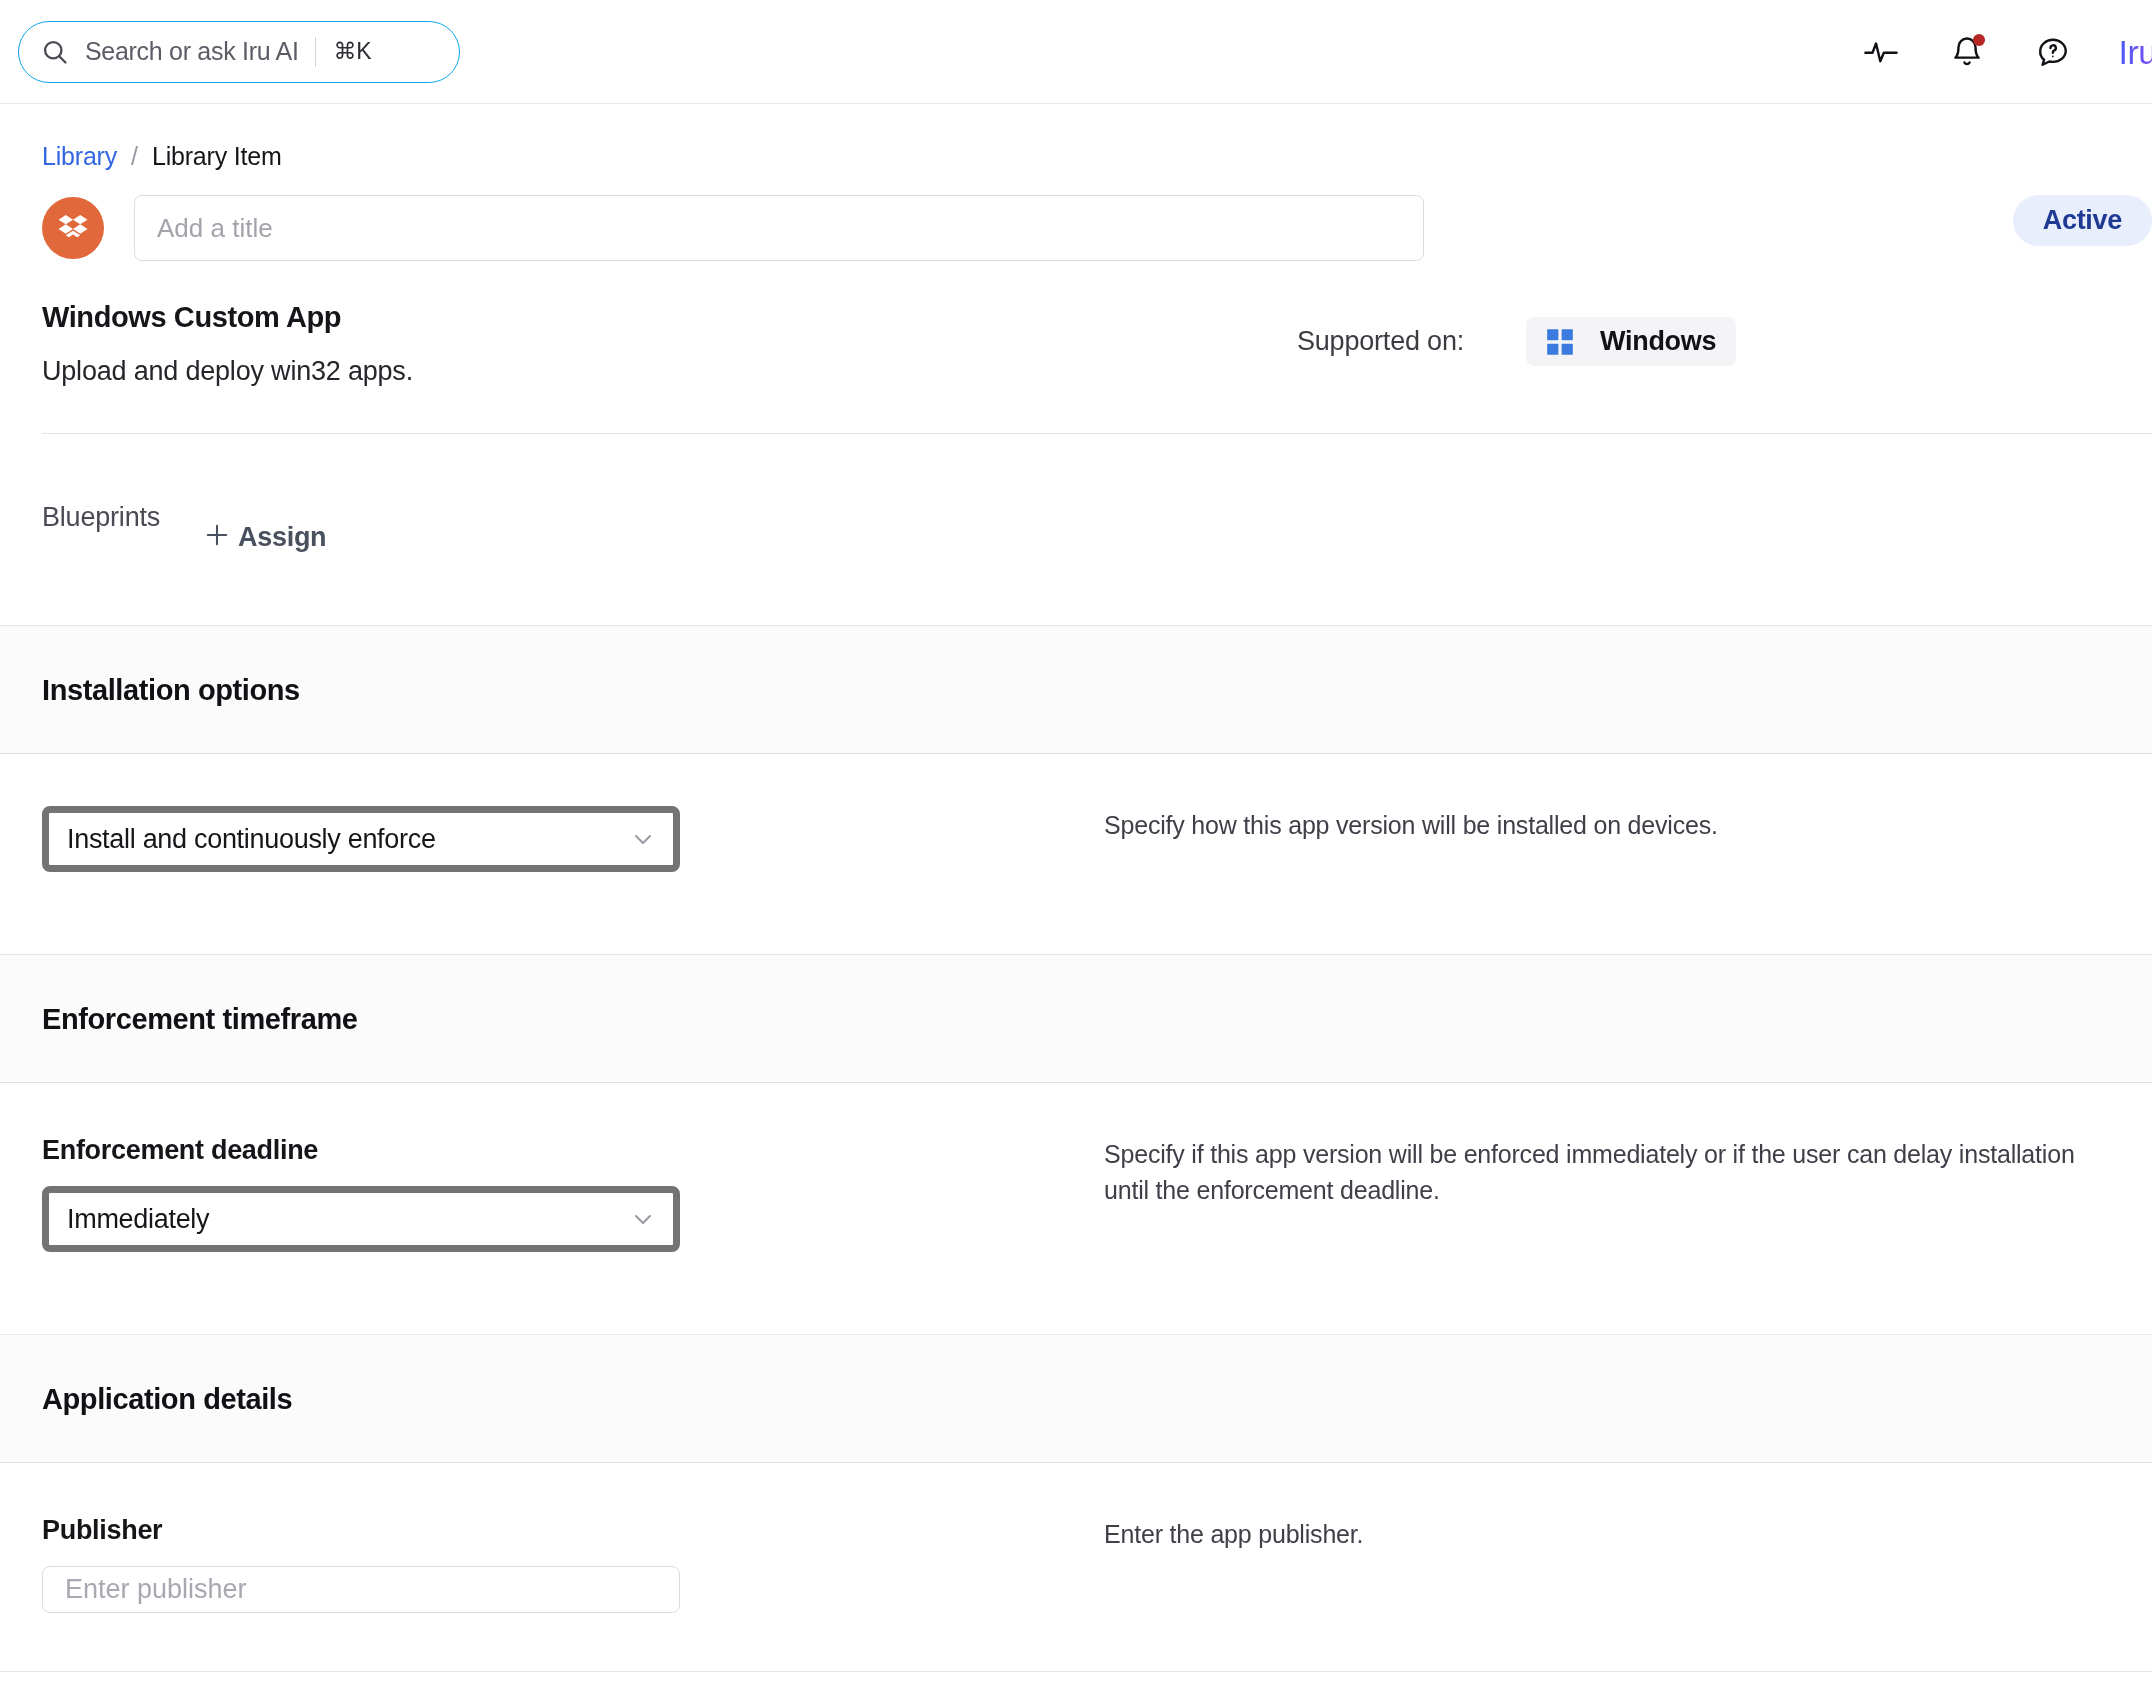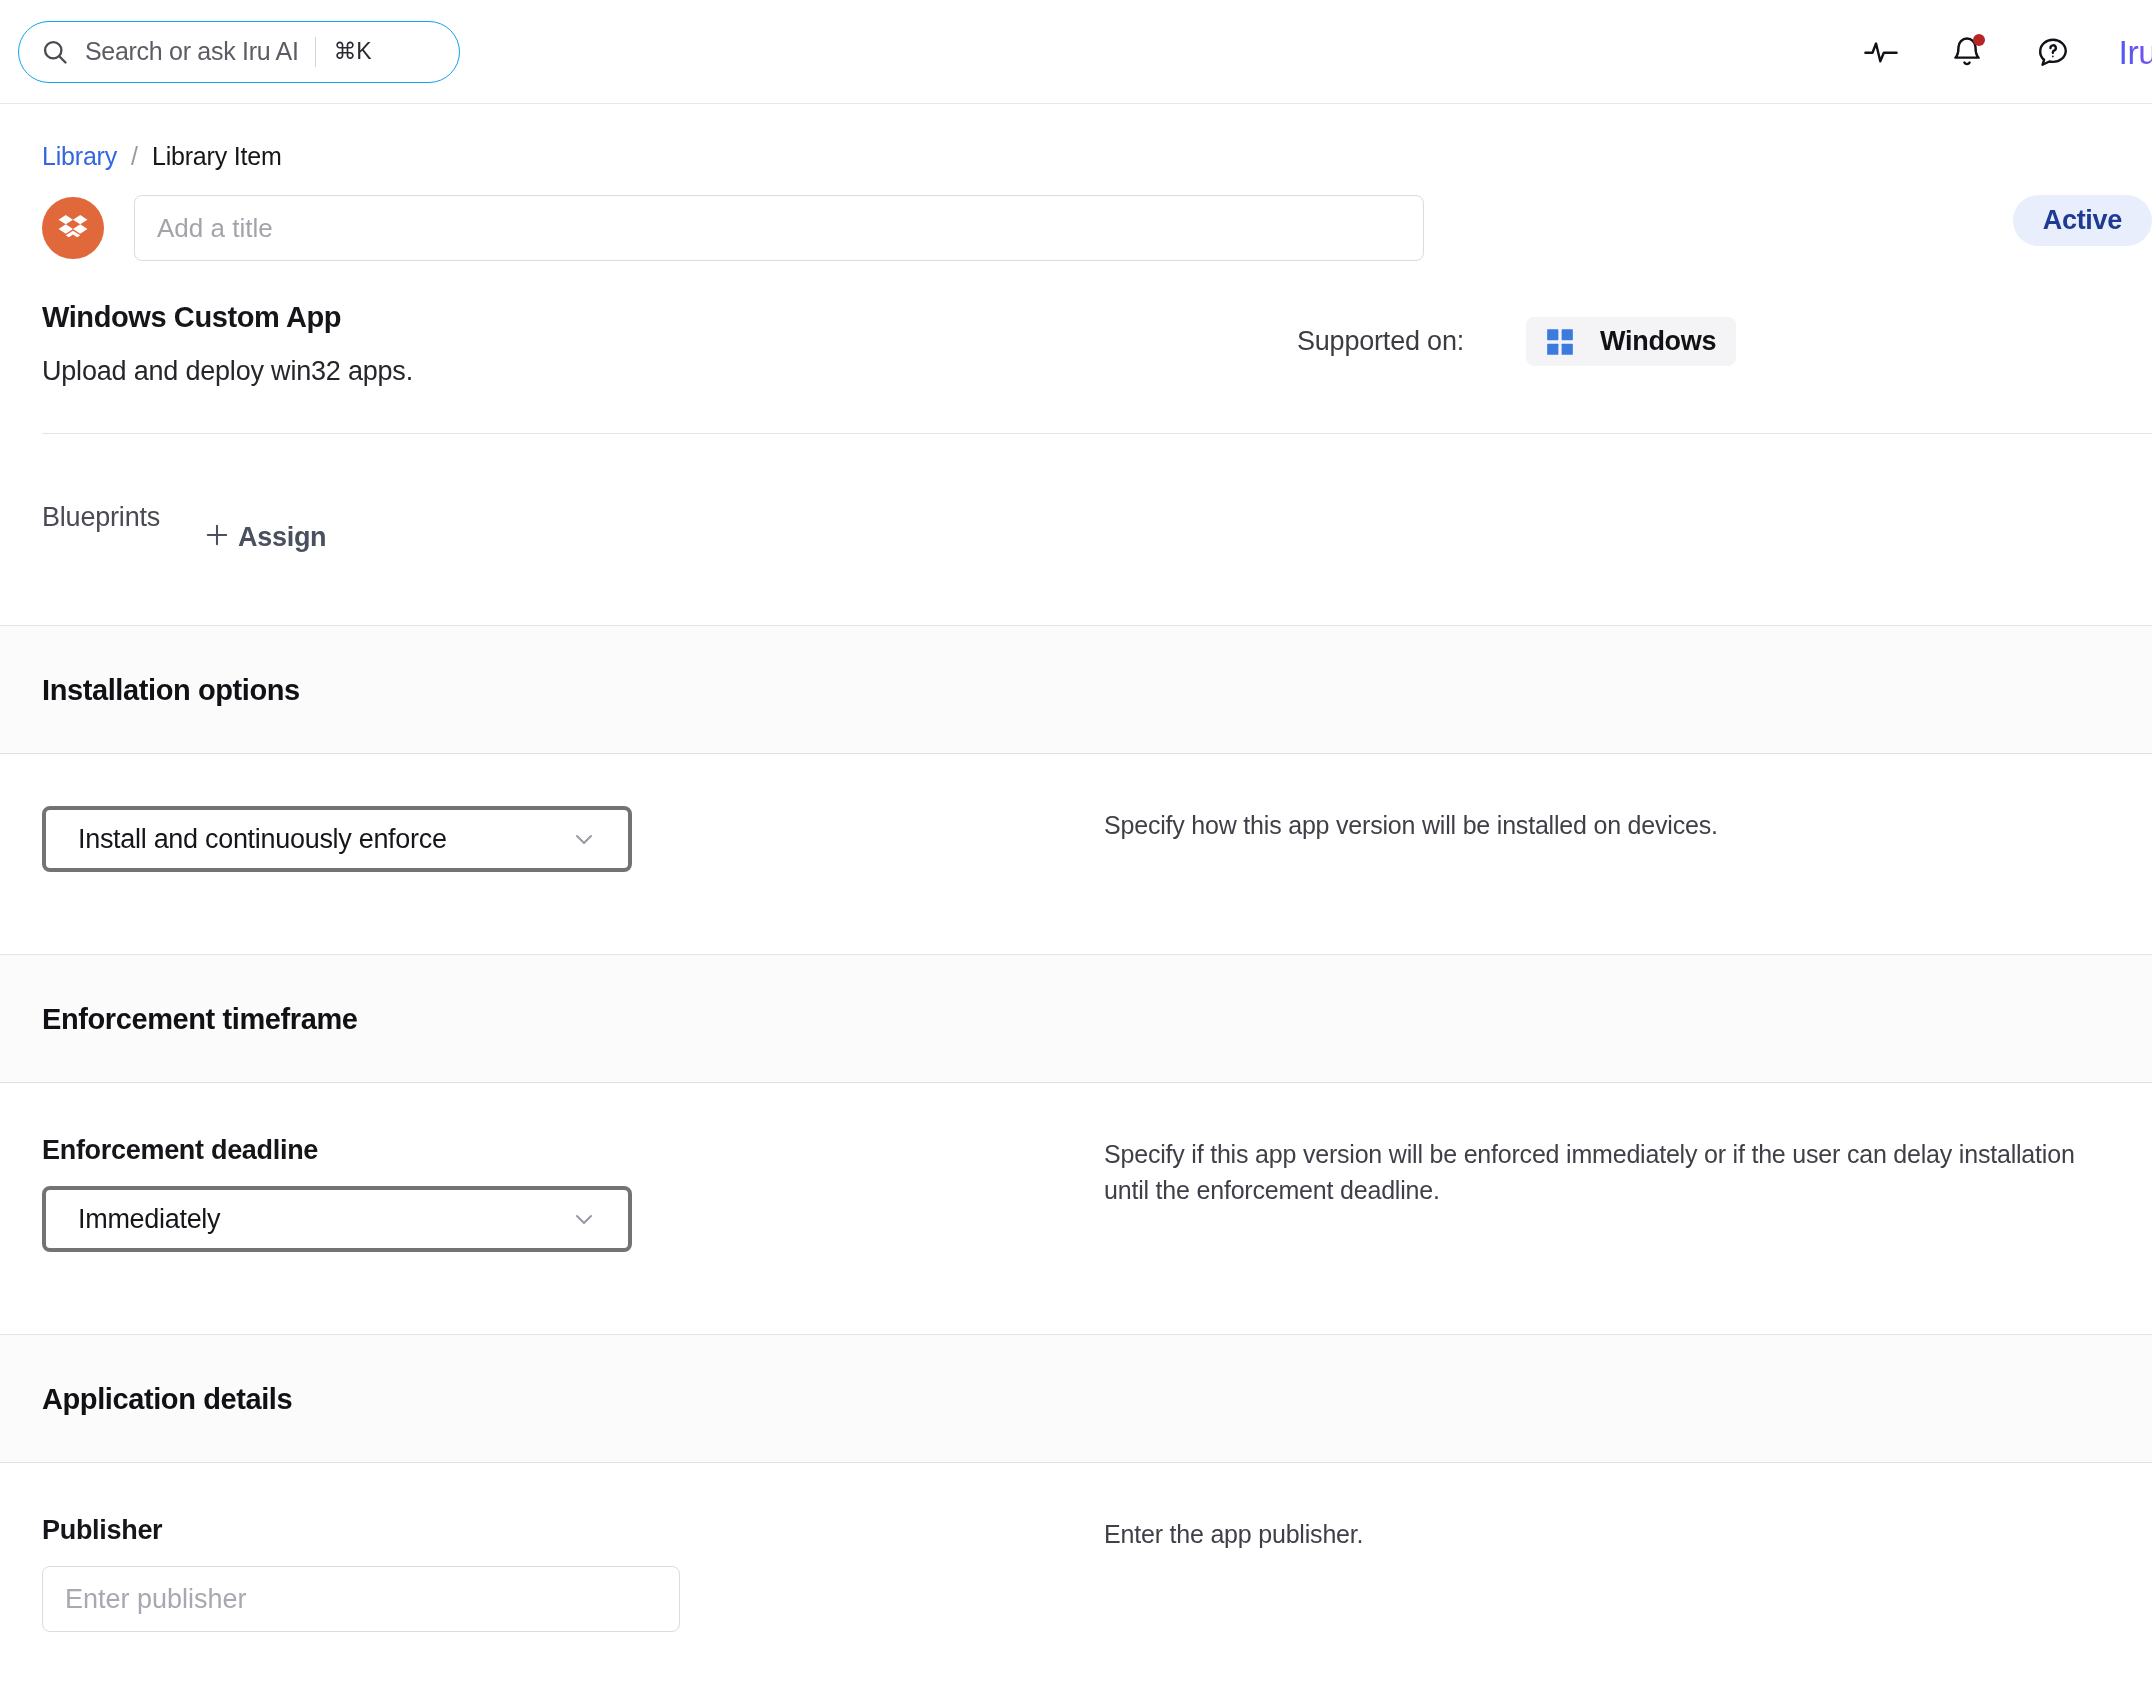--- a/index.html
+++ b/index.html
@@ -269,41 +269,41 @@
 
   .field-label {
     font-size: 27px;
     font-weight: 700;
     color: #16161a;
     letter-spacing: -0.3px;
     margin-bottom: 20px;
   }
 
   .select-box {
-    width: 590px;
+    width: 638px;
     height: 66px;
-    border: 4px solid #737373;
+    border: 7px solid #737373;
     border-radius: 8px;
     background: #fff;
     display: flex;
     align-items: center;
     justify-content: space-between;
-    padding: 0 32px;
+    padding: 0 18px;
     cursor: pointer;
   }
   .select-value {
     font-size: 27px;
     color: #16161a;
     letter-spacing: -0.3px;
   }
   .chevron { width: 24px; height: 24px; display: block; }
 
   .text-input {
     width: 638px;
-    height: 66px;
+    height: 47px;
     border: 1px solid #dcdce0;
     border-radius: 8px;
     padding: 0 22px;
     font-family: "Liberation Sans", sans-serif;
     font-size: 27px;
     color: #16161a;
     background: #fff;
     outline: none;
   }
   .text-input::placeholder { color: #a8a8b0; }

